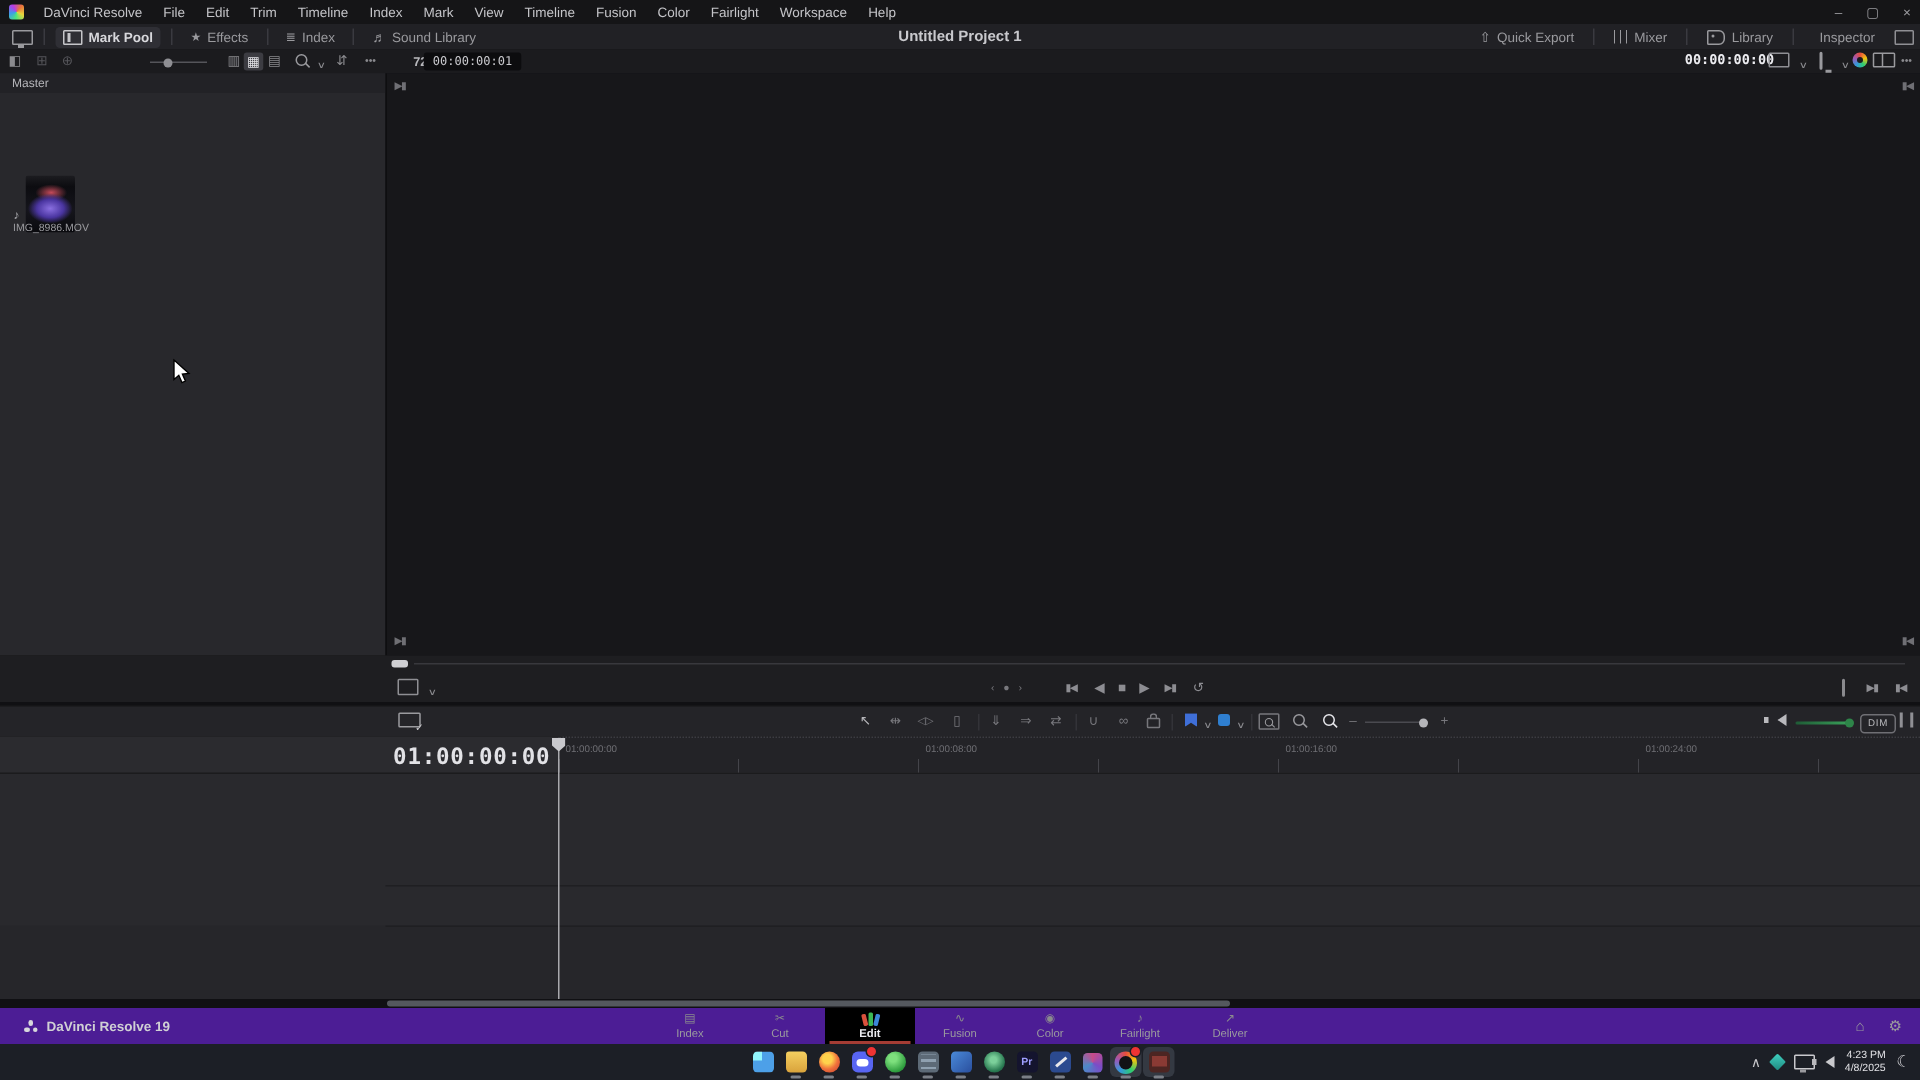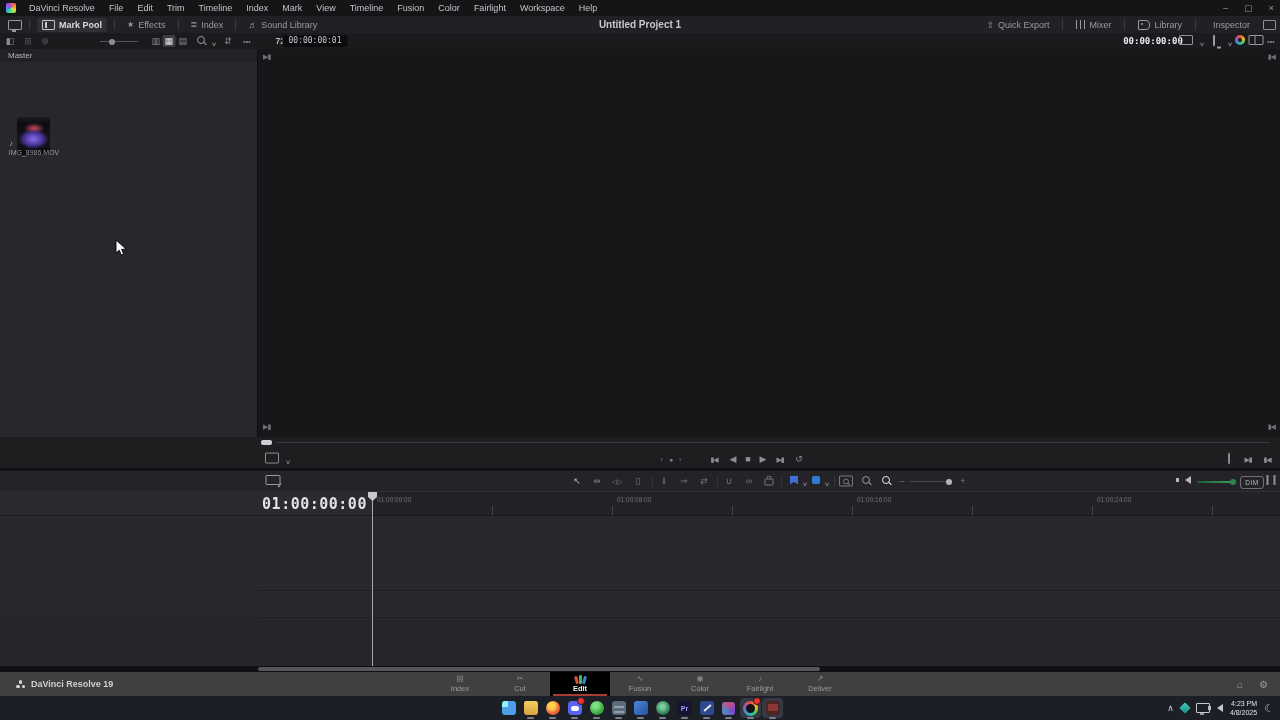--- a/index.html
+++ b/index.html
@@ -80,21 +80,21 @@
   
   .tltracks{left:0;top:516px;width:1280px;height:150px;background:#29292d;}
   .trackline{position:absolute;left:257px;right:0;height:1px;background:#1f1f22;}
   .tracks-bottom{position:absolute;left:0;right:0;top:101px;bottom:0;background:#26262a;}
   .playhead-line{position:absolute;left:372px;top:492px;width:1px;height:174px;background:#a9a9ad;z-index:5;}
   .playhead-head{position:absolute;left:368px;top:492px;width:9px;height:9px;background:#c9c9cd;z-index:6;
                  clip-path:polygon(0 0,100% 0,100% 55%,50% 100%,0 55%);}
   .tlscrollbar{position:absolute;left:258px;top:667px;width:562px;height:4px;border-radius:2px;background:#54585e;}
 
   
-  .pagesbar{left:0;top:672px;width:1280px;height:24px;background:#404040;}
+  .pagesbar{left:0;top:672px;width:1280px;height:24px;background:#4c1d95;}
   .status-left{position:absolute;left:16px;top:0;height:24px;display:flex;align-items:center;gap:6px;}
   .rlogo{width:9px;height:8px;position:relative;}
   .rlogo i{position:absolute;width:3.5px;height:3.5px;border-radius:50%;background:#d8d8dc;}
   .rlogo i:nth-child(1){left:2.7px;top:0;}
   .rlogo i:nth-child(2){left:0;bottom:0;}
   .rlogo i:nth-child(3){right:0;bottom:0;}
   .ver{font-size:9px;font-weight:bold;color:#d0d0d4;}
   .tabs{position:absolute;left:50%;top:0;transform:translateX(-50%);display:flex;height:24px;}
   .tab{width:60px;height:24px;display:flex;flex-direction:column;align-items:center;justify-content:center;gap:1px;position:relative;}
   .tab .ticon{font-size:8px;color:#8a8a8e;line-height:8px;height:9px;}

